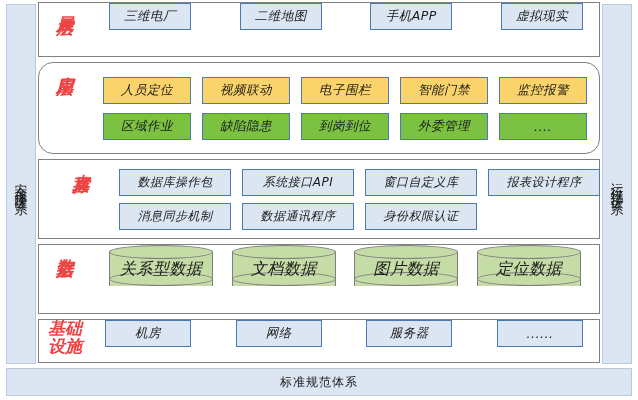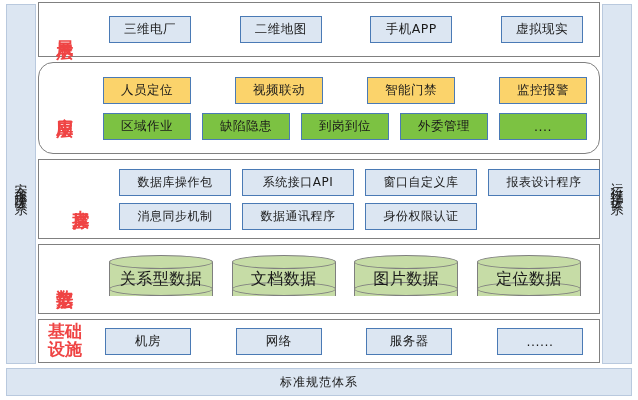--- a/index.html
+++ b/index.html
@@ -65,21 +65,22 @@
     top: 2px;
     width: 562px;
   }
   .layer {
     position: relative;
     box-sizing: border-box;
     border: 1px solid #808080;
     background: #ffffff;
     margin-bottom: 5px;
     display: flex;
-    align-items: center;
+    align-items: flex-start;
+    font-style: italic;
   }
   .layer-label {
     width: 52px;
     flex: 0 0 52px;
     display: flex;
     align-items: center;
     justify-content: center;
     color: #ef4444;
     font-weight: bold;
   }
@@ -234,20 +235,21 @@
         </div>
       </div>
       <div class="layer application">
         <div class="layer-label">
           <span class="label-vert">应用层</span>
         </div>
         <div class="layer-body">
           <div class="row">
             <div class="node orange">人员定位</div>
             <div class="node orange">视频联动</div>
+            <div class="node orange">电子围栏</div>
             <div class="node orange">智能门禁</div>
             <div class="node orange">监控报警</div>
           </div>
           <div class="row">
             <div class="node green">区域作业</div>
             <div class="node green">缺陷隐患</div>
             <div class="node green">到岗到位</div>
             <div class="node green">外委管理</div>
             <div class="node green">....</div>
           </div>

